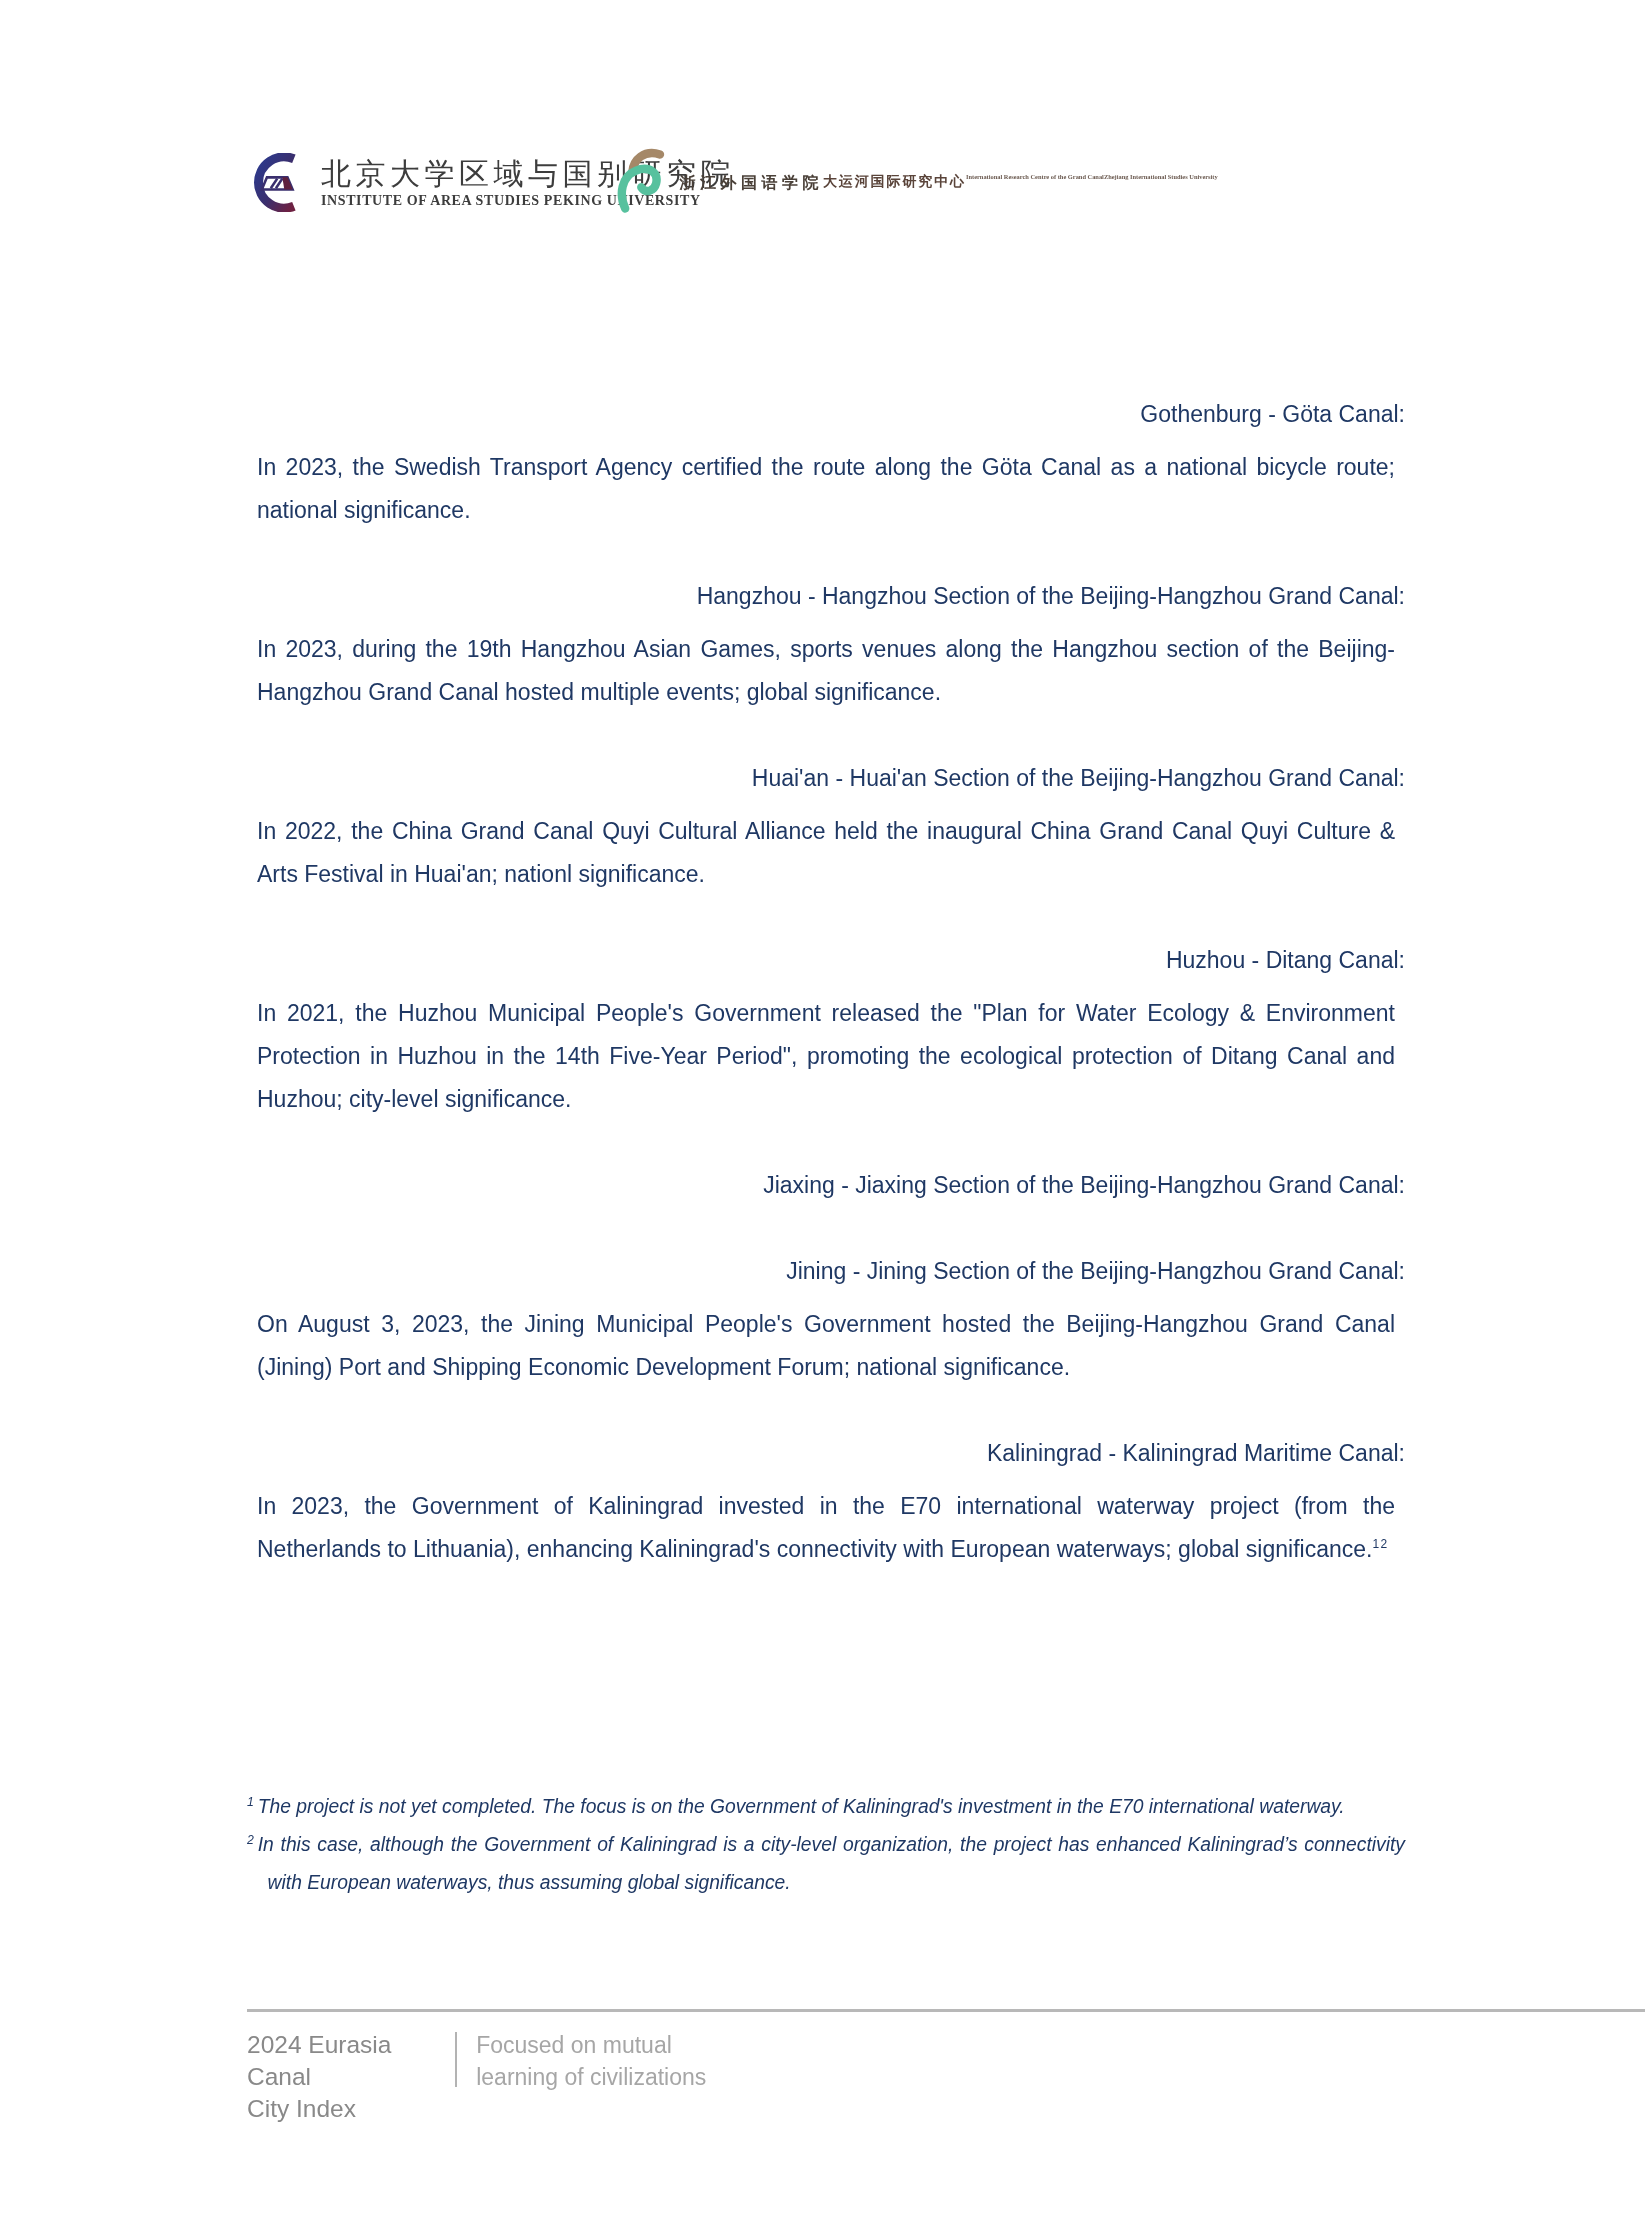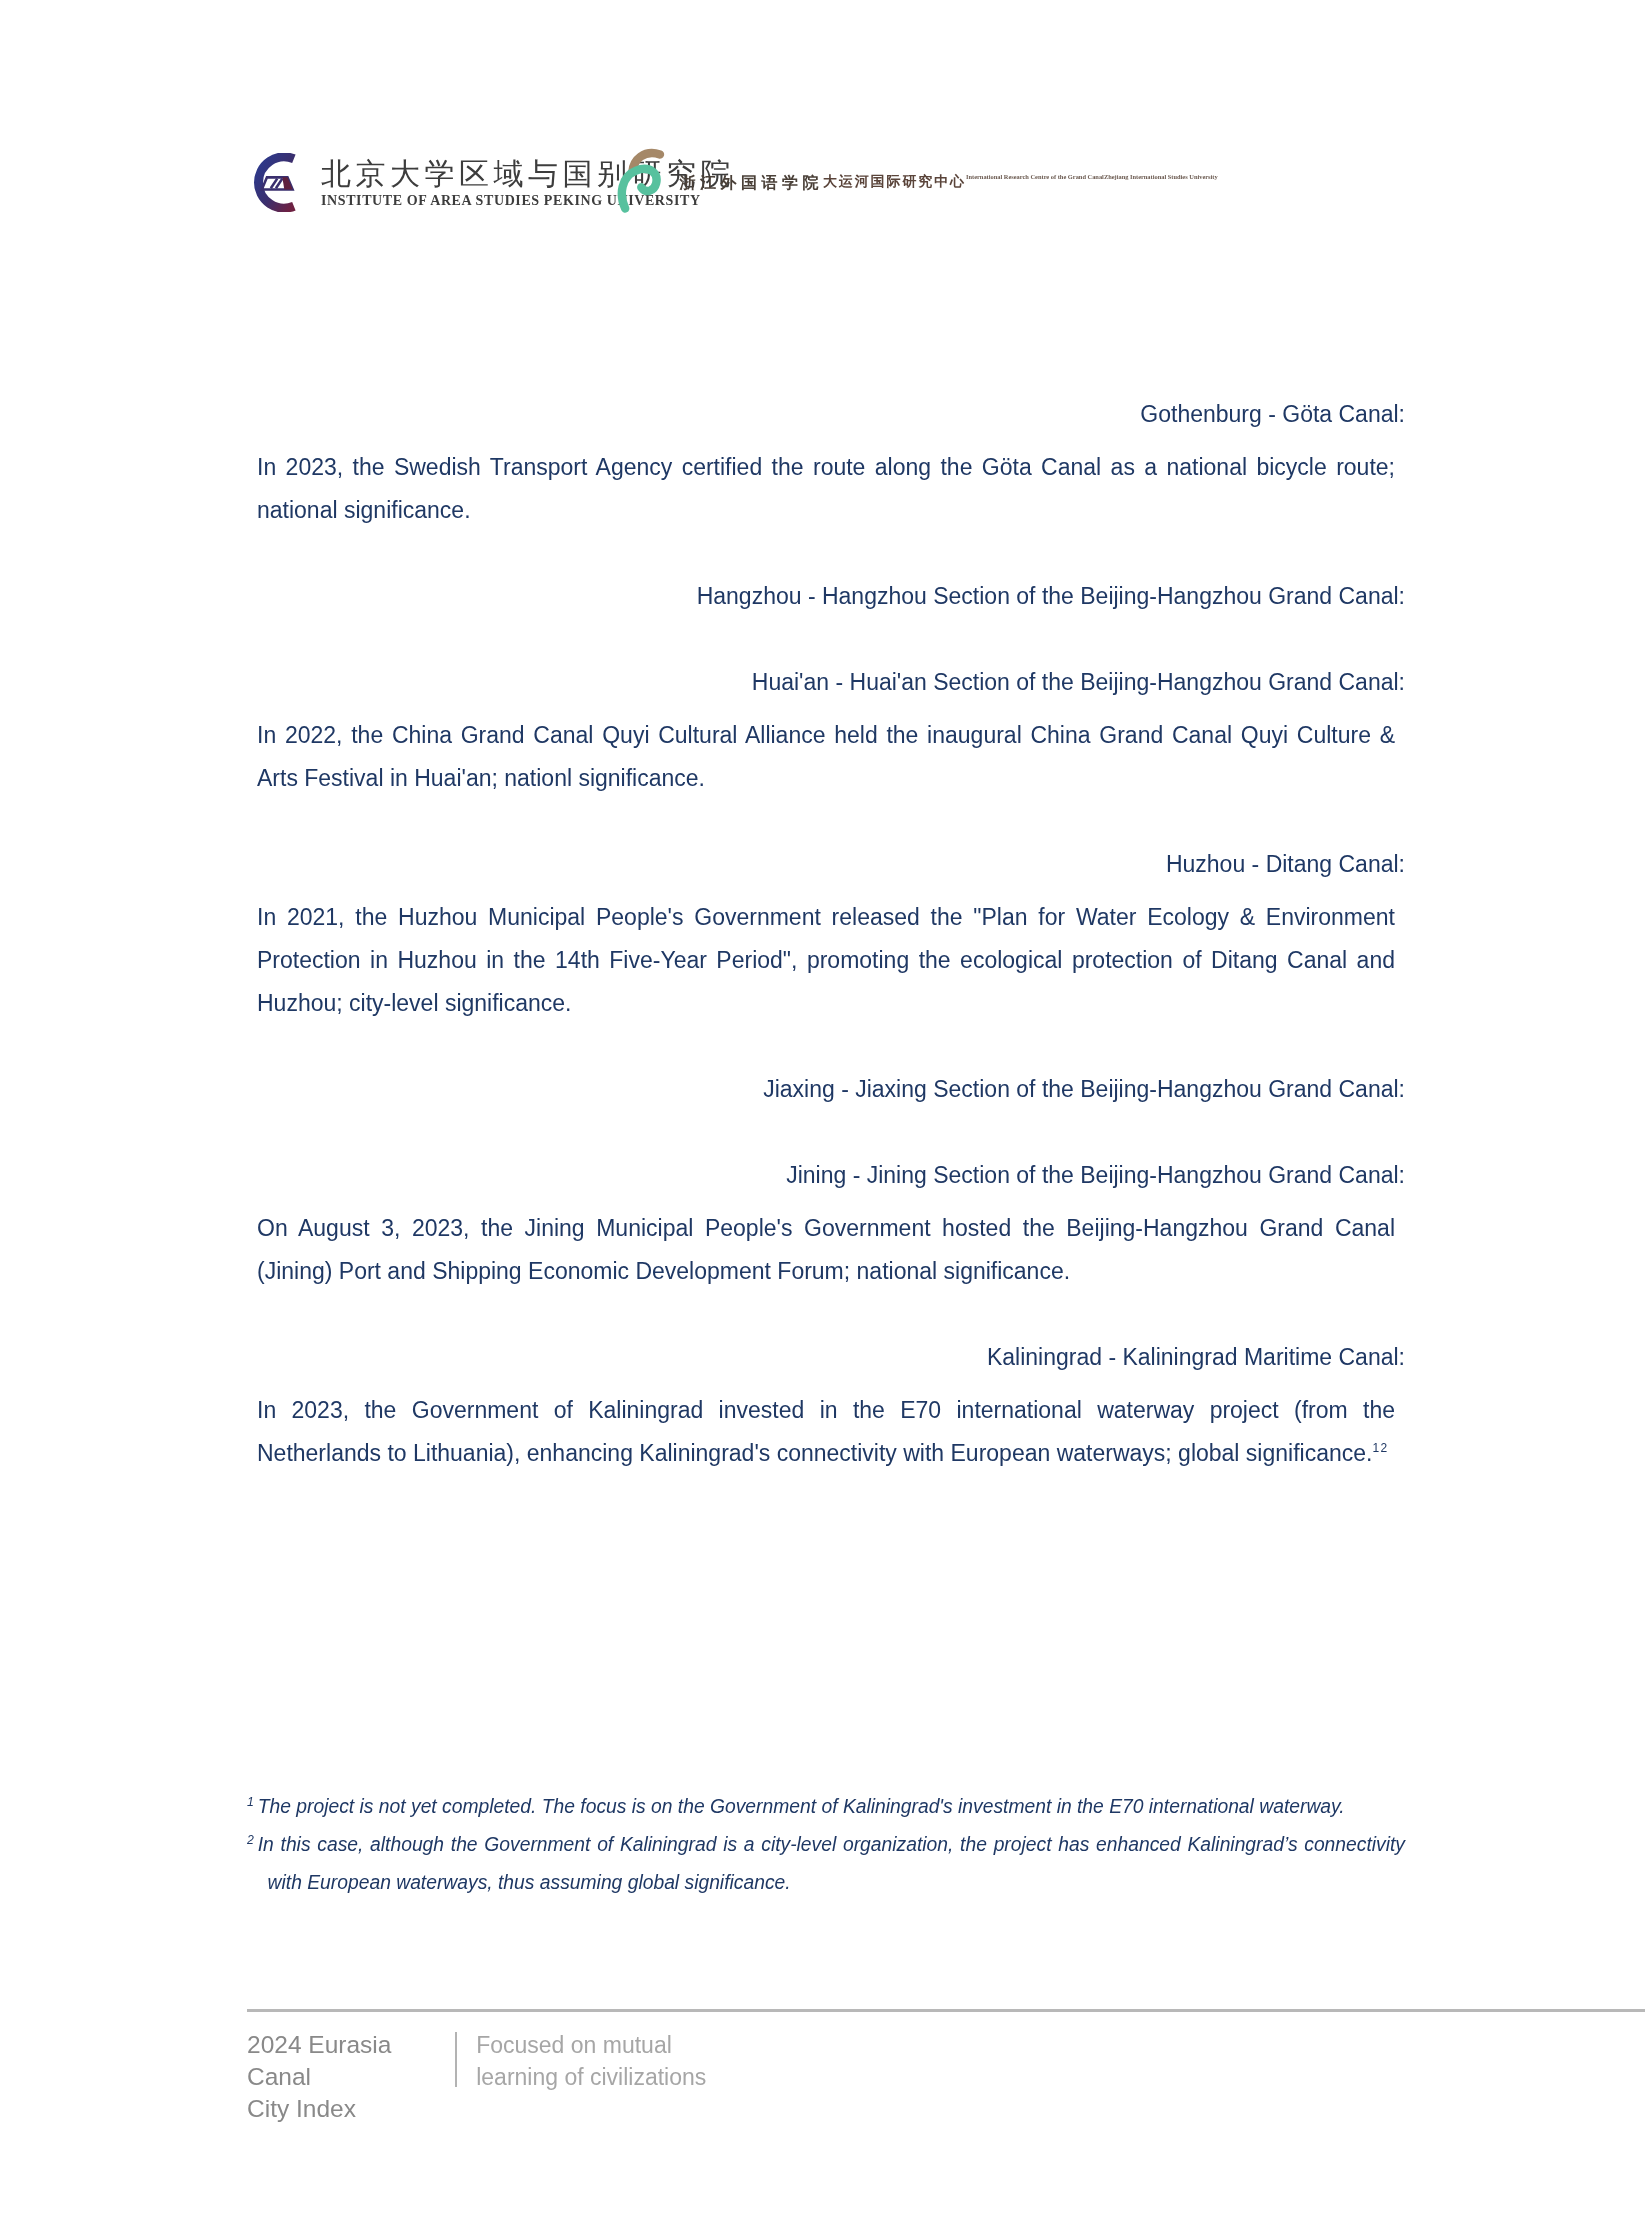--- a/index.html
+++ b/index.html
@@ -103,20 +103,21 @@
 
   <main class="content">
 
     <section class="entry">
       <div class="entry-title">Gothenburg - Göta Canal:</div>
       <p class="entry-body">In 2023, the Swedish Transport Agency certified the route along the Göta Canal as a national bicycle route; national significance.</p>
     </section>
 
     <section class="entry">
       <div class="entry-title">Hangzhou - Hangzhou Section of the Beijing-Hangzhou Grand Canal:</div>
+      <p class="entry-body">In 2023, during the 19th Hangzhou Asian Games, sports venues along the Hangzhou section of the Beijing-Hangzhou Grand Canal hosted multiple events; global significance.</p>
     </section>
 
     <section class="entry">
       <div class="entry-title">Huai'an - Huai'an Section of the Beijing-Hangzhou Grand Canal:</div>
       <p class="entry-body">In 2022, the China Grand Canal Quyi Cultural Alliance held the inaugural China Grand Canal Quyi Culture &amp; Arts Festival in Huai'an; nationl significance.</p>
     </section>
 
     <section class="entry">
       <div class="entry-title">Huzhou - Ditang Canal:</div>
       <p class="entry-body">In 2021, the Huzhou Municipal People's Government released the "Plan for Water Ecology &amp; Environment Protection in Huzhou in the 14th Five-Year Period", promoting the ecological protection of Ditang Canal and Huzhou; city-level significance.</p>

